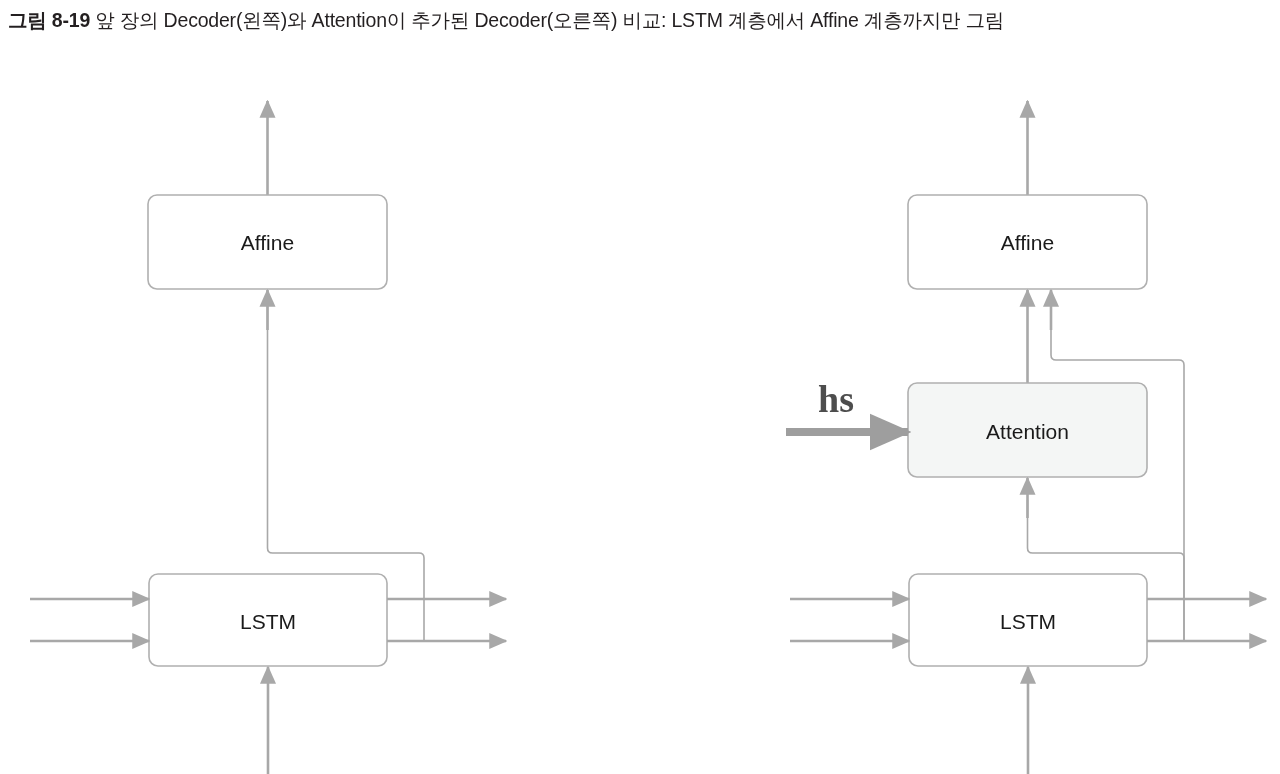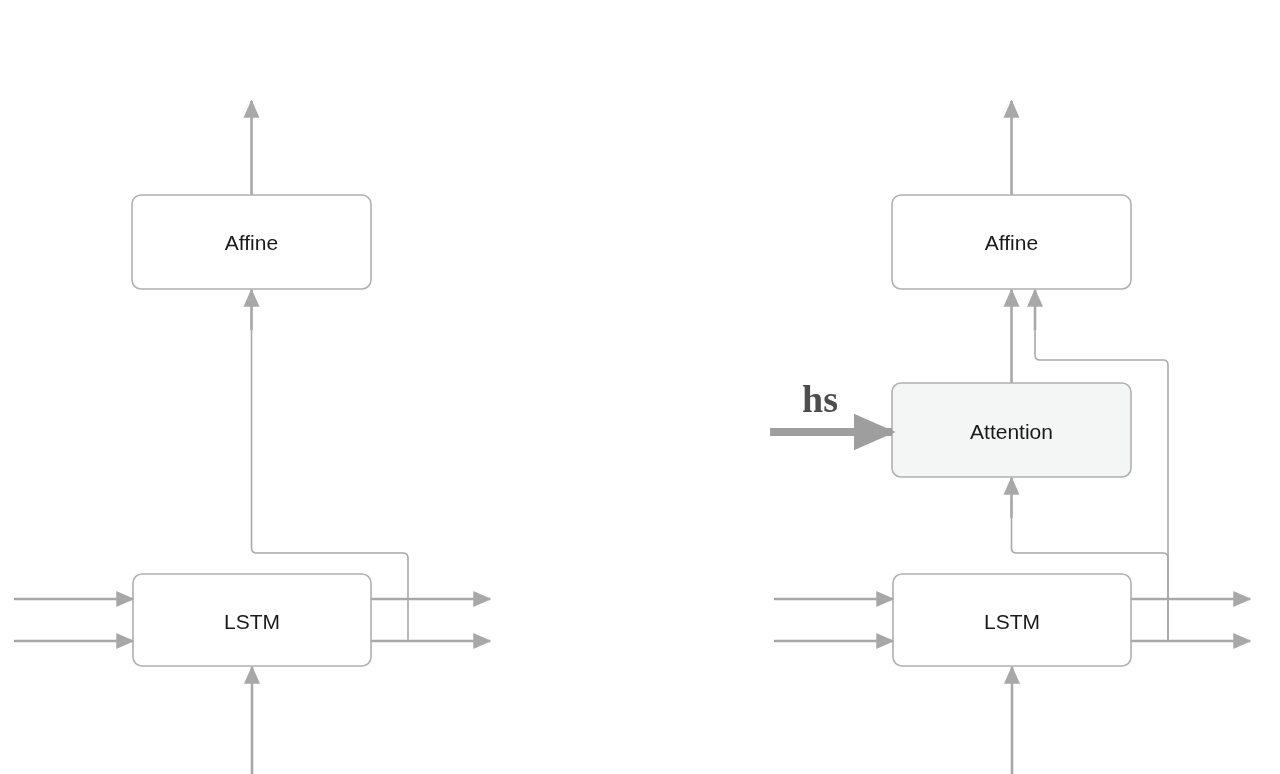--- a/index.html
+++ b/index.html
@@ -30,21 +30,21 @@
     color: #231f20;
   }
   #caption .cap-label {
     font-weight: bold;
   }
   #caption .cap-text {
     font-weight: normal;
   }
   #figure {
     position: absolute;
-    left: 0;
+    left: 16px;
     top: 0;
     width: 1168px;
     height: 774px;
   }
   svg {
     display: block;
   }
   .box-label {
     font-family: "Liberation Sans", sans-serif;
     font-size: 21px;
@@ -55,20 +55,24 @@
     font-weight: bold;
     font-size: 38px;
     fill: #4d4d4d;
   }
 </style>
 </head>
 <body>
 
 <div id="page">
 
+  <div id="caption">
+    <span class="cap-label">그림 8-19</span>
+    <span class="cap-text">앞 장의 Decoder(왼쪽)와 Attention이 추가된 Decoder(오른쪽) 비교: LSTM 계층에서 Affine 계층까지만 그림</span>
+  </div>
 
   <div id="figure">
     <svg width="1280" height="774" viewBox="0 0 1280 774" xmlns="http://www.w3.org/2000/svg">
       <defs>
         <marker id="ah" viewBox="0 0 10 10" refX="9.2" refY="5" markerWidth="7" markerHeight="7" orient="auto-start-reverse">
           <path d="M 0 0.6 L 10 5 L 0 9.4 z" fill="#a8a8a8"></path>
         </marker>
         <marker id="ah-thick" viewBox="0 0 10 10" refX="9.2" refY="5" markerWidth="5.2" markerHeight="5.2" orient="auto-start-reverse">
           <path d="M 0 0.6 L 10 5 L 0 9.4 z" fill="#9e9e9e"></path>
         </marker>

